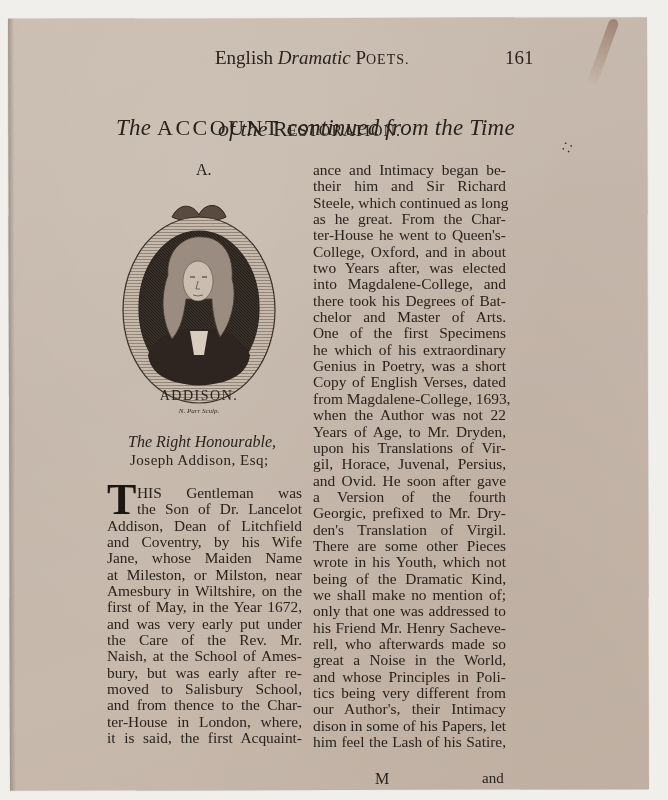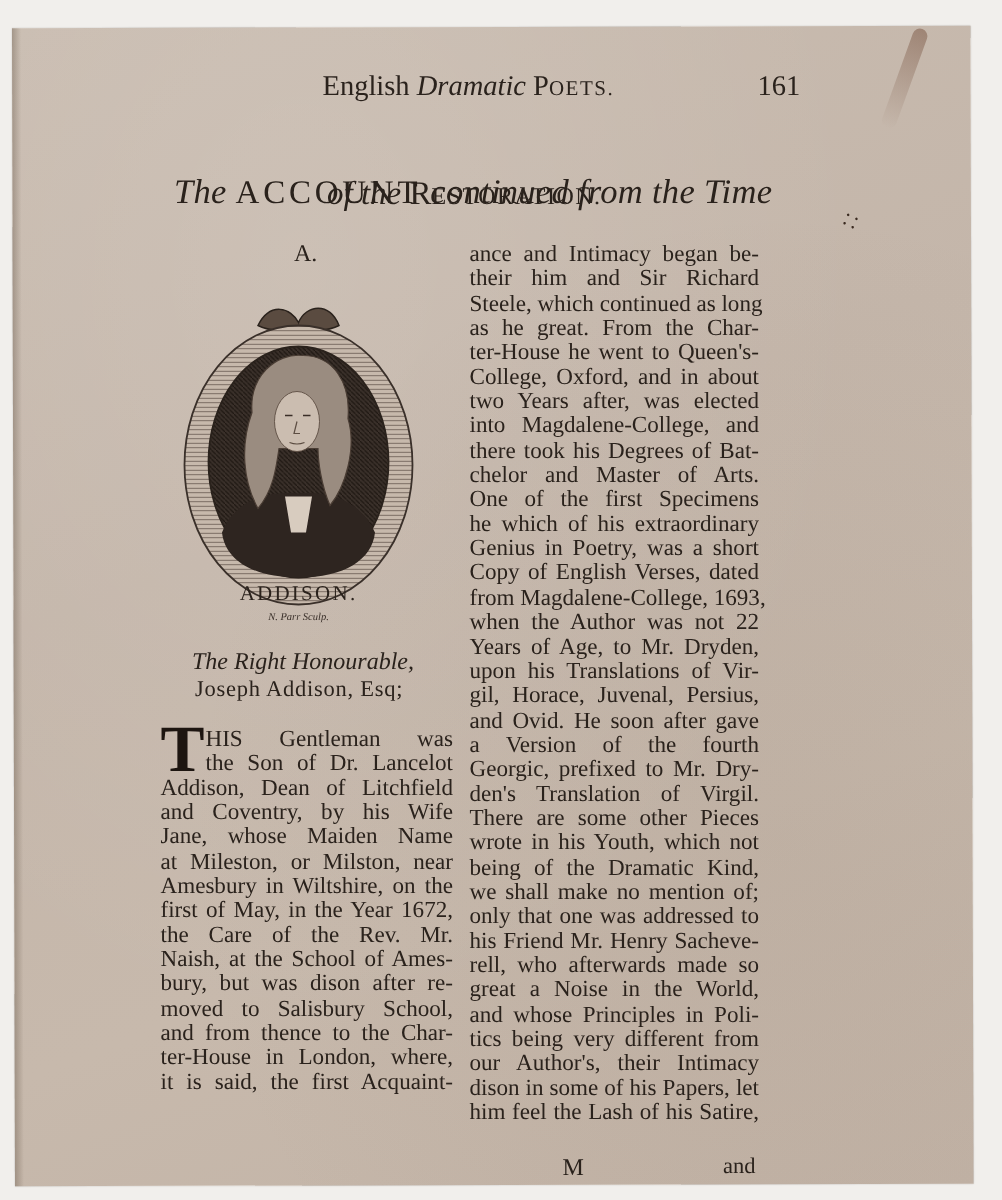--- a/index.html
+++ b/index.html
@@ -143,23 +143,24 @@
 
 <div class="col left-col">
   <span class="ln indent">HIS Gentleman was</span>
   <span class="ln indent">the Son of Dr. Lancelot</span>
   <span class="ln">Addison, Dean of Litchfield</span>
   <span class="ln">and Coventry, by his Wife</span>
   <span class="ln">Jane, whose Maiden Name</span>
   <span class="ln">at Mileston, or Milston, near</span>
   <span class="ln">Amesbury in Wiltshire, on the</span>
   <span class="ln">first of May, in the Year 1672,</span>
+  <span class="ln">and was very early put under</span>
   <span class="ln">the Care of the Rev. Mr.</span>
   <span class="ln">Naish, at the School of Ames-</span>
-  <span class="ln">bury, but was dison after re-</span>
+  <span class="ln">bury, but was early after re-</span>
   <span class="ln">moved to Salisbury School,</span>
   <span class="ln">and from thence to the Char-</span>
   <span class="ln">ter-House in London, where,</span>
   <span class="ln">it is said, the first Acquaint-</span>
 </div>
 
 <div class="col right-col">
   <span class="ln">ance and Intimacy began be-</span>
   <span class="ln">their him and Sir Richard</span>
   <span class="ln">Steele, which continued as long</span>

